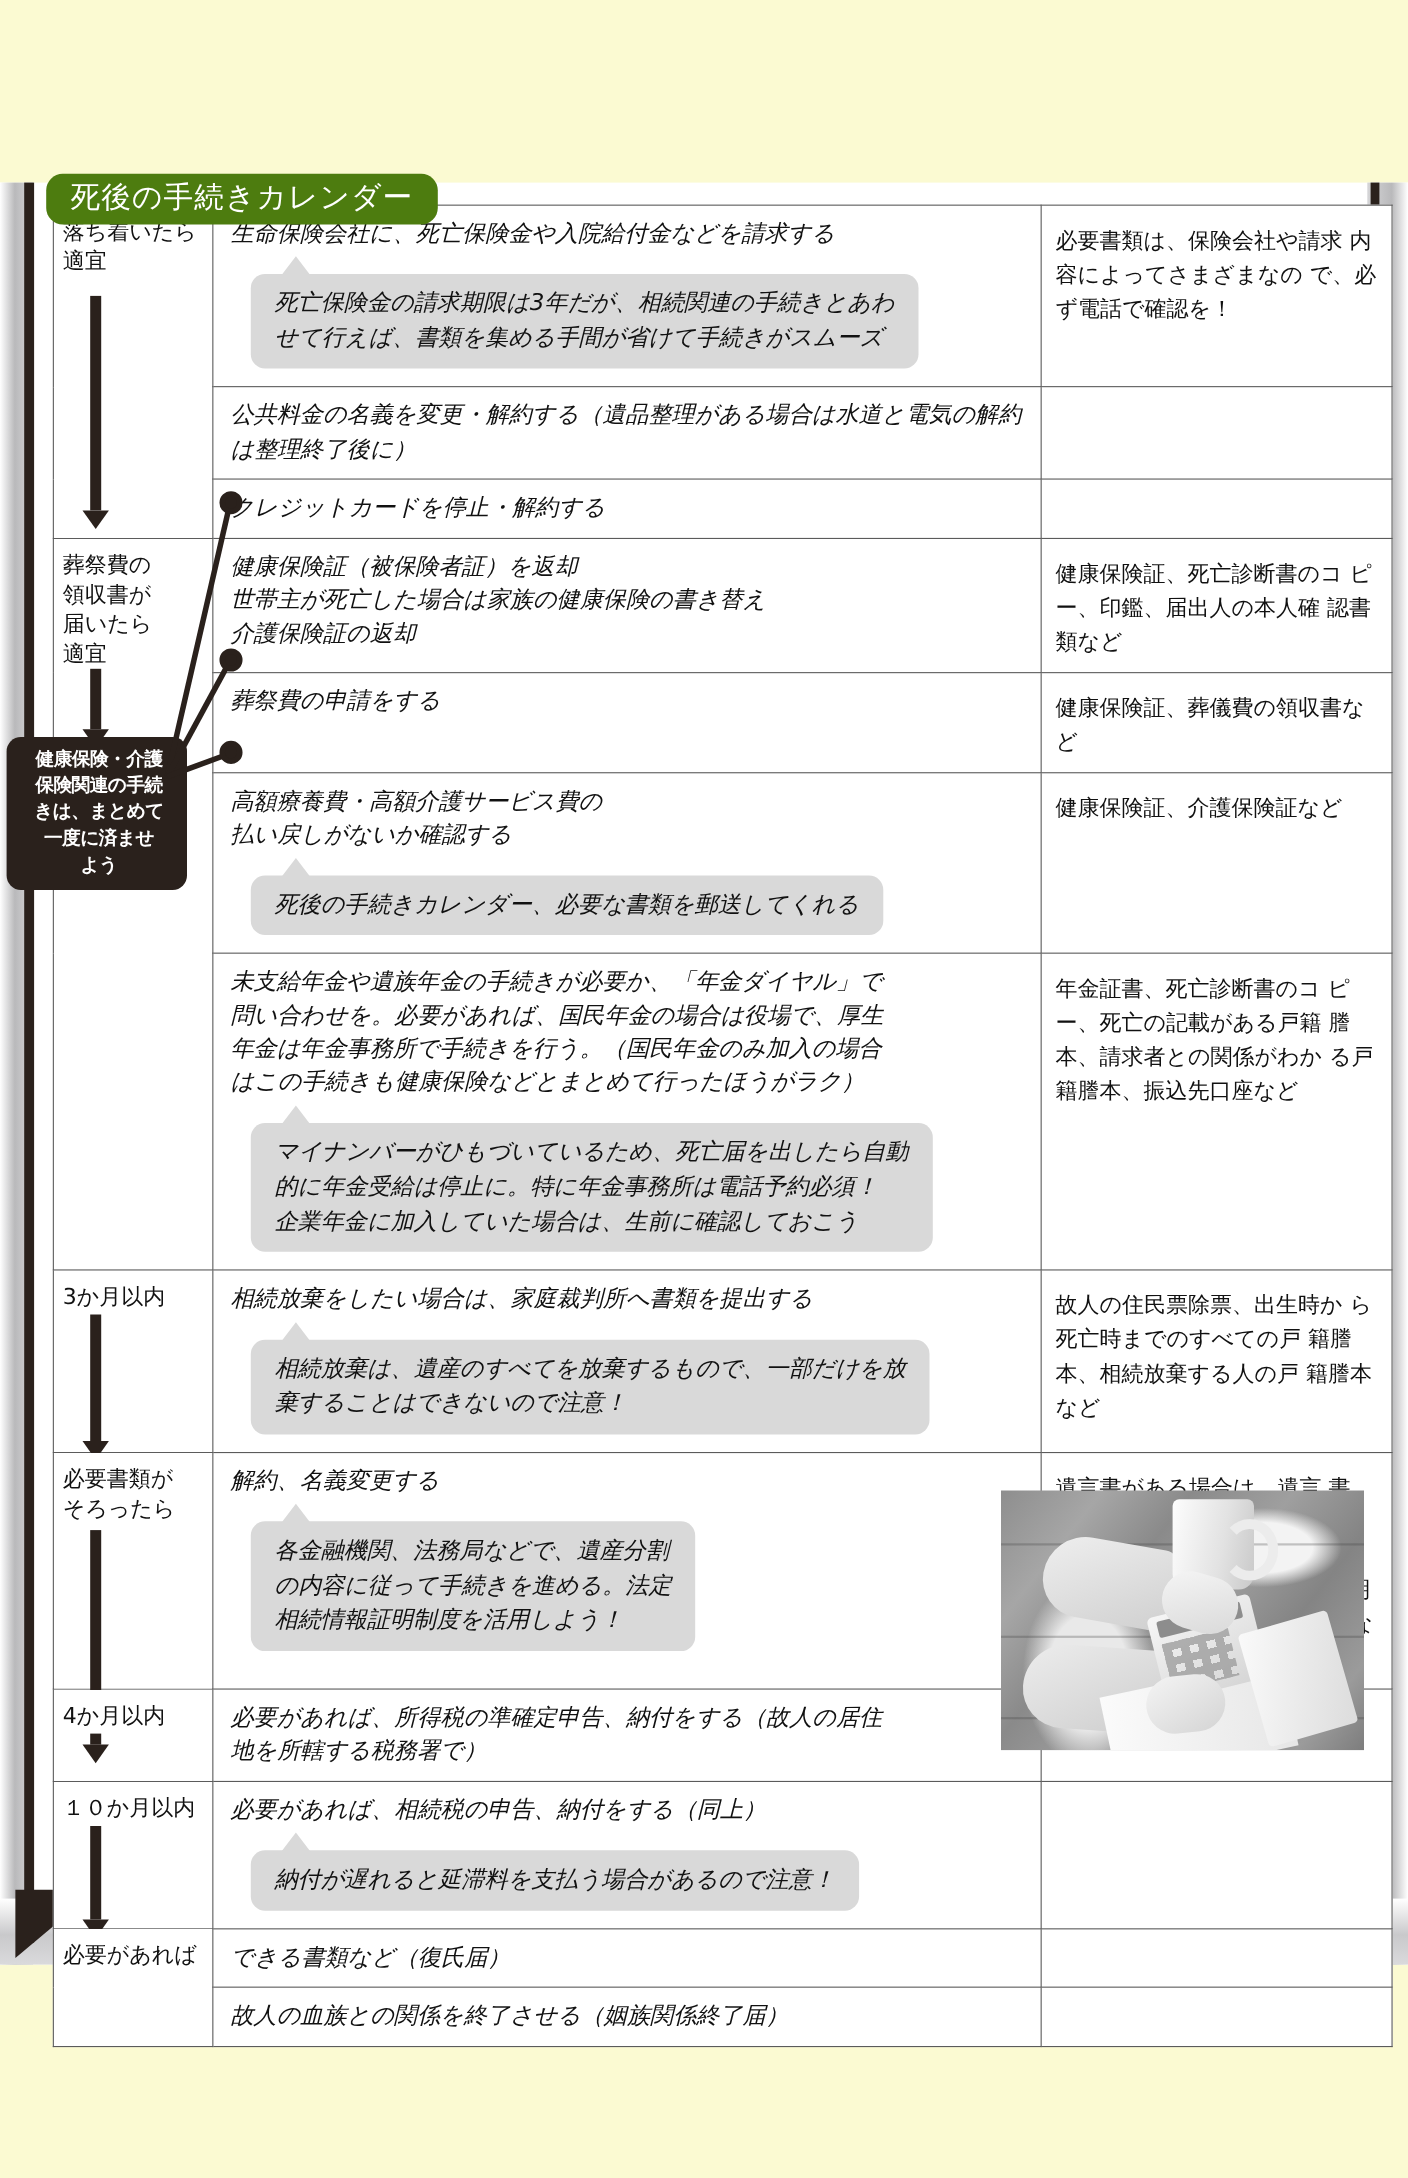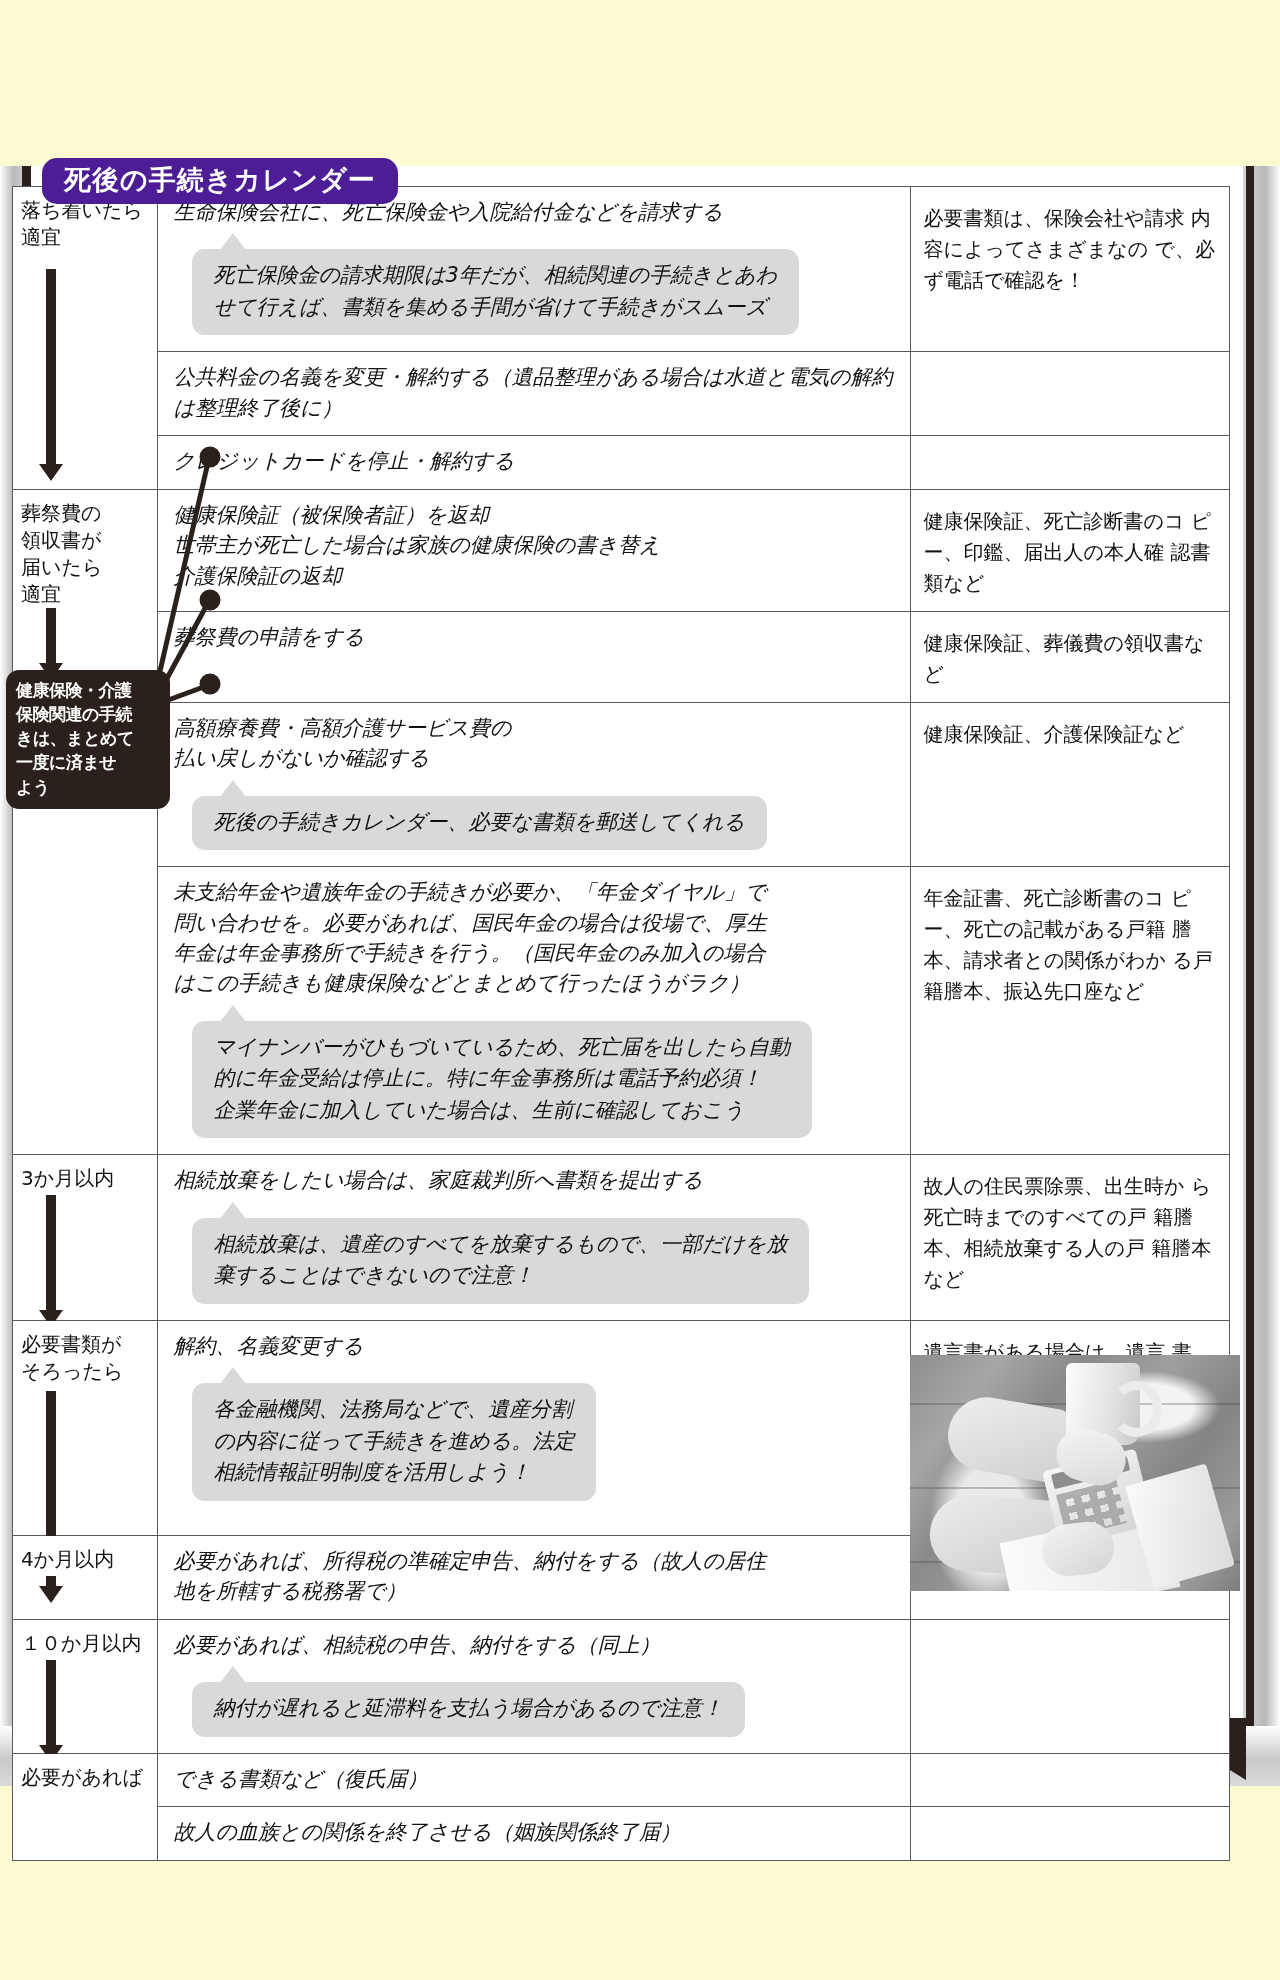--- a/index.html
+++ b/index.html
@@ -33,32 +33,32 @@
   .spine-right{position:absolute;left:1246px;top:166px;width:8px;height:1560px;background:#2a211c;}
   
   .corner-bl{position:absolute;left:14px;top:1718px;width:0;height:0;
      border-left:74px solid #2a211c;border-bottom:62px solid transparent;}
   .corner-br{position:absolute;left:1146px;top:1718px;width:0;height:0;
      border-right:100px solid #2a211c;border-bottom:62px solid transparent;}
 
   
   .title-pill{
     position:absolute;left:42px;top:158px;
-    background:#4c1d95;color:#ffffff;
+    background:#4d7c0f;color:#ffffff;
     border-radius:15px;
     padding:7px 22px 9px 22px;
-    font-size:27px;font-weight:bold;letter-spacing:1px;
+    font-size:27px;font-weight:normal;letter-spacing:1px;
     line-height:1.1;
     z-index:8;
     white-space:nowrap;
   }
 
   
   .tbl{
-    position:absolute;left:12px;top:186px;width:1218px;
+    position:absolute;left:48px;top:186px;width:1218px;
     border-collapse:collapse;
     table-layout:fixed;
     background:#fff;
     padding-left:25px;
   }
   .tbl td{
     border:1px solid #5b5b5b;
     vertical-align:top;
     padding:0;
     background:#fff;
@@ -110,20 +110,21 @@
 
   
   .tipbox{
     position:absolute;left:6px;top:670px;width:148px;
     background:#2a211c;color:#fff;border-radius:13px;
     padding:8px 6px 10px 10px;
     font-size:17px;line-height:1.42;font-weight:bold;
     letter-spacing:-0.5px;
     z-index:9;
     white-space:pre-line;
+    text-align:center;
   }
   .connectors{position:absolute;left:0;top:166px;width:1280px;height:1620px;
     pointer-events:none;z-index:10;}
 
   
   .photo{
     position:absolute;left:910px;top:1355px;width:330px;height:236px;
     background:
       radial-gradient(ellipse 120px 60px at 72% 22%, #f3f3f3 0%, #f3f3f3 38%, rgba(243,243,243,0) 60%),
       radial-gradient(ellipse 90px 130px at 24% 70%, #e9e9e9 0%, #e9e9e9 40%, rgba(233,233,233,0) 66%),

